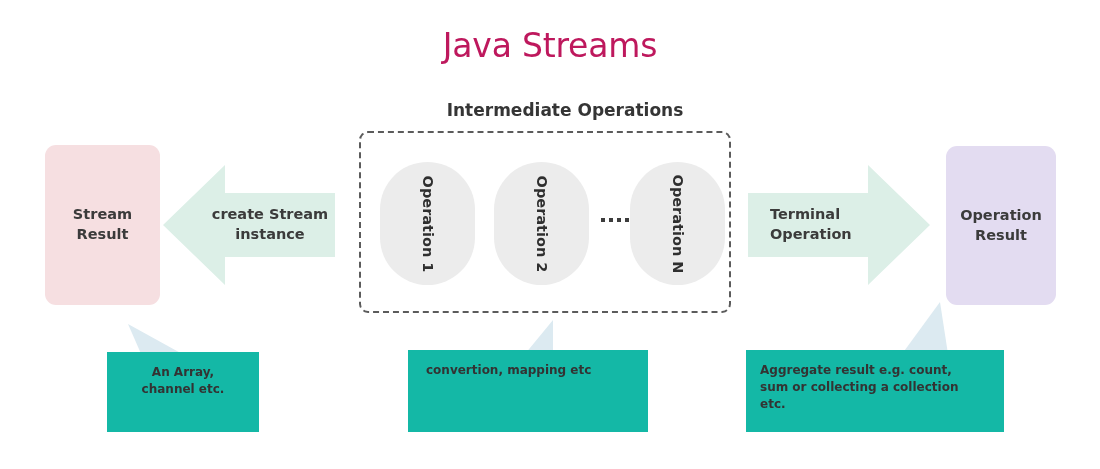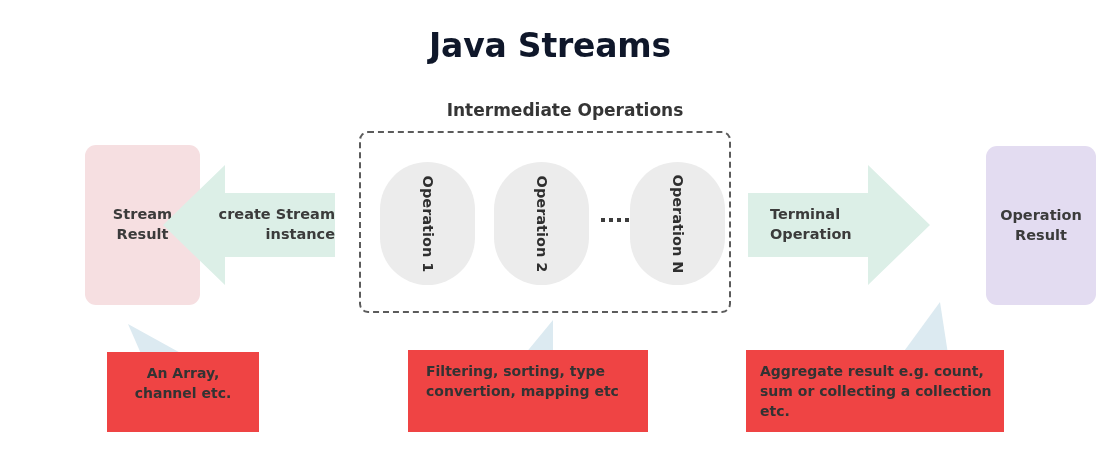--- a/index.html
+++ b/index.html
@@ -20,22 +20,22 @@
   }
 
   
   .title {
     position: absolute;
     left: 0;
     top: 26px;
     width: 1100px;
     text-align: center;
     font-size: 33px;
-    font-weight: bold;
-    color: #0f172a;
+    font-weight: normal;
+    color: #be185d;
     letter-spacing: -0.2px;
   }
   .subtitle {
     position: absolute;
     left: 15px;
     top: 100px;
     width: 1100px;
     text-align: center;
     font-size: 17px;
     font-weight: bold;
@@ -47,21 +47,20 @@
     position: absolute;
     border-radius: 11px;
     display: flex;
     align-items: center;
     justify-content: center;
     text-align: center;
     font-size: 14.5px;
     font-weight: bold;
     color: #3b3b3b;
     line-height: 1.35;
-    margin-left: 40px;
   }
   #source-box {
     left: 45px;
     top: 145px;
     width: 115px;
     height: 160px;
     background: #f6dfe1;
   }
   #result-box {
     left: 946px;
@@ -75,21 +74,21 @@
   .arrow {
     position: absolute;
   }
   .arrow svg { display: block; }
   .arrow-label {
     position: absolute;
     font-size: 14.5px;
     font-weight: bold;
     color: #3b3b3b;
     line-height: 1.35;
-    text-align: right;
+    text-align: center;
   }
   #arrow-left { left: 163px; top: 163px; }
   #arrow-left-label {
     left: 205px;
     top: 205px;
     width: 130px;
   }
   #arrow-right { left: 748px; top: 163px; }
   #arrow-right-label {
     left: 770px;
@@ -141,23 +140,23 @@
   #ops-dots i {
     display: block;
     width: 4px;
     height: 4px;
     background: #3d3d3d;
   }
 
   
   .callout {
     position: absolute;
-    background: #ef4444;
+    background: #14b8a6;
     color: #333333;
-    font-size: 14px;
+    font-size: 12px;
     font-weight: bold;
     line-height: 1.42;
     box-sizing: border-box;
   }
   .callout .txt { display: block; }
   #callout-source {
     left: 107px;
     top: 352px;
     width: 152px;
     height: 80px;
@@ -273,21 +272,20 @@
       <span>Result</span>
     </div>
   </div>
 
   <div class="callout" id="callout-source">
     <span class="txt">An Array,</span>
     <span class="txt">channel etc.</span>
   </div>
 
   <div class="callout" id="callout-ops">
-    <span class="txt">Filtering, sorting, type</span>
     <span class="txt">convertion, mapping etc</span>
   </div>
 
   <div class="callout" id="callout-terminal">
     <span class="txt">Aggregate result e.g. count,</span>
     <span class="txt">sum or collecting a collection</span>
     <span class="txt">etc.</span>
   </div>
 
 </div>

